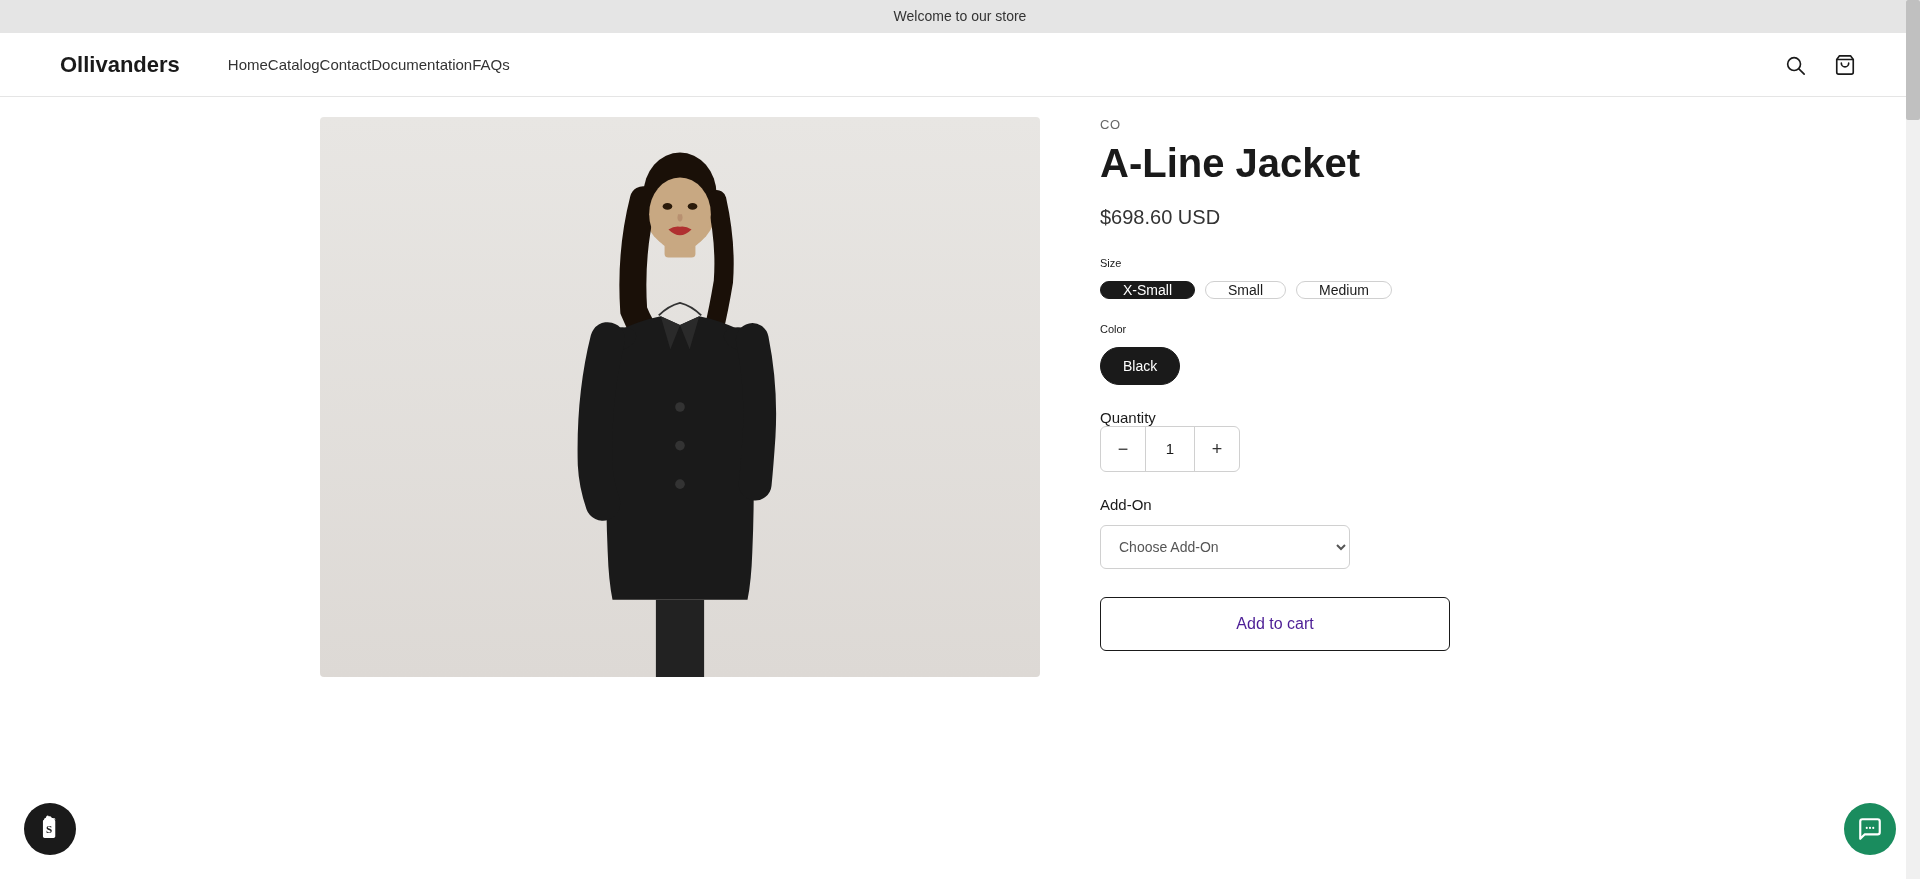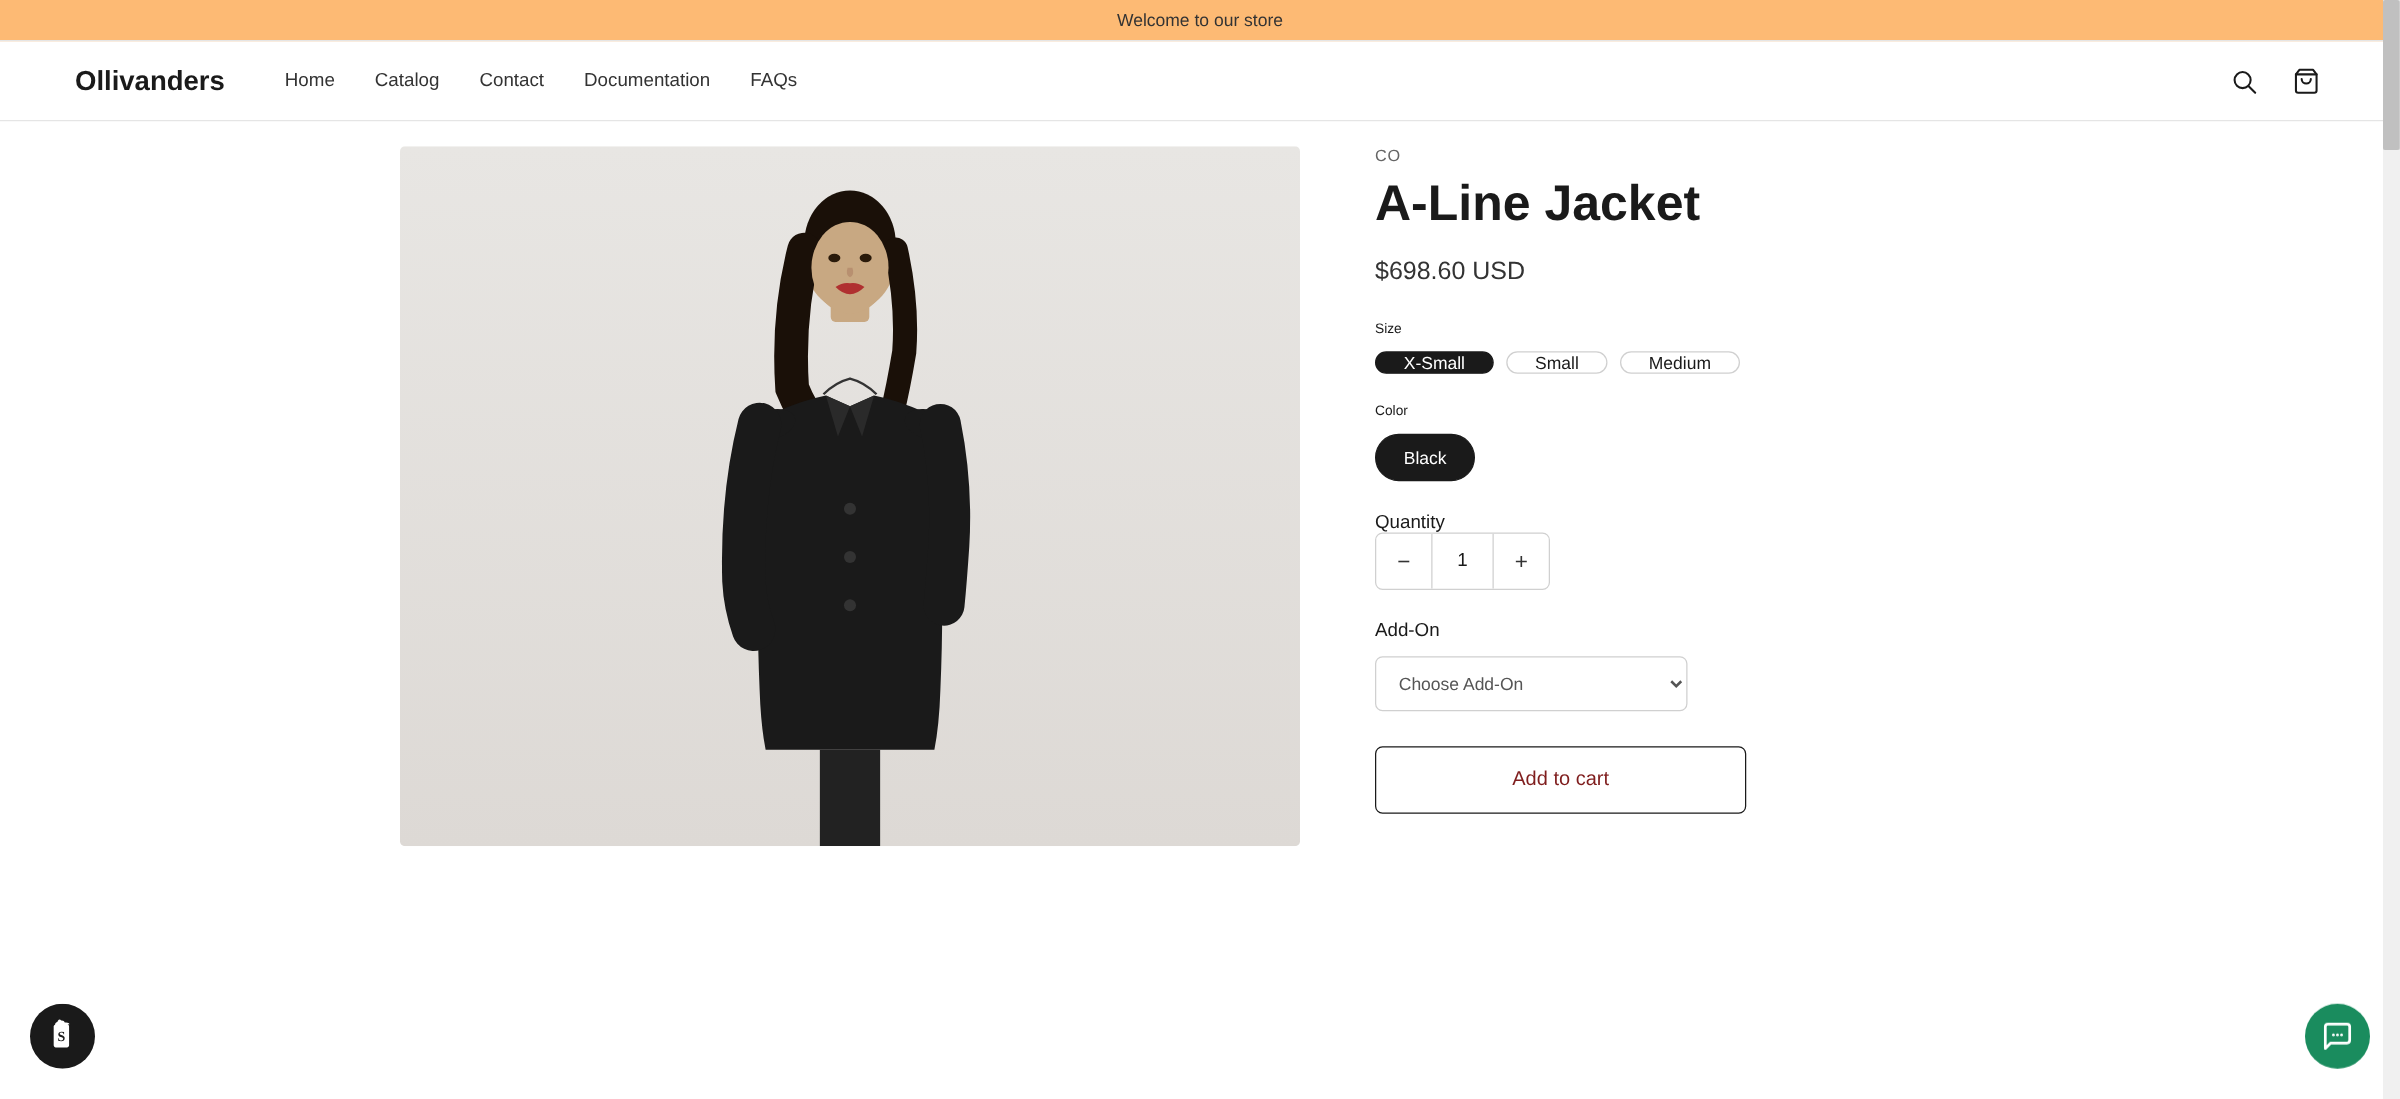--- a/index.html
+++ b/index.html
@@ -1,20 +1,20 @@
 <!DOCTYPE html>
 <html><head>
   <meta charset="utf-8">
   <style>
     * { box-sizing: border-box; margin: 0; padding: 0; }
     body { font-family: -apple-system, BlinkMacSystemFont, 'Segoe UI', sans-serif; background: #fff; color: #1a1a1a; }
 
     
     .announcement-bar {
-      background: #fdba74;
+      background: #e5e5e5;
       border-bottom: 1px solid #e5e5e5;
       text-align: center;
       padding: 8px 0;
       font-size: 14px;
       color: #333;
     }
 
     
     .header {
       display: flex;
@@ -27,21 +27,20 @@
     .header-logo {
       font-size: 22px;
       font-weight: 600;
       color: #1a1a1a;
       text-decoration: none;
       margin-right: 48px;
       cursor: pointer;
     }
     .header-nav {
       display: flex;
-      gap: 32px;
       flex: 1;
     }
     .header-nav a {
       font-size: 15px;
       color: #333;
       text-decoration: none;
       cursor: pointer;
     }
     .header-icons {
       display: flex;
@@ -231,28 +230,28 @@
       font-size: 14px;
       color: #555;
       background: #fff;
       cursor: pointer;
       margin-bottom: 28px;
       appearance: auto;
     }
 
     
     .add-to-cart-btn {
-      width: 297px;
+      width: 350px;
       height: 54px;
       background: #fff;
       border: 1.5px solid #1a1a1a;
       border-radius: 6px;
       font-size: 16px;
       font-weight: 500;
-      color: #7f1d1d;
+      color: #4c1d95;
       cursor: pointer;
       margin-bottom: 12px;
       display: block;
       transition: background 0.15s, color 0.15s;
     }
 
     
     .buy-now-btn {
       width: 350px;
       height: 54px;

